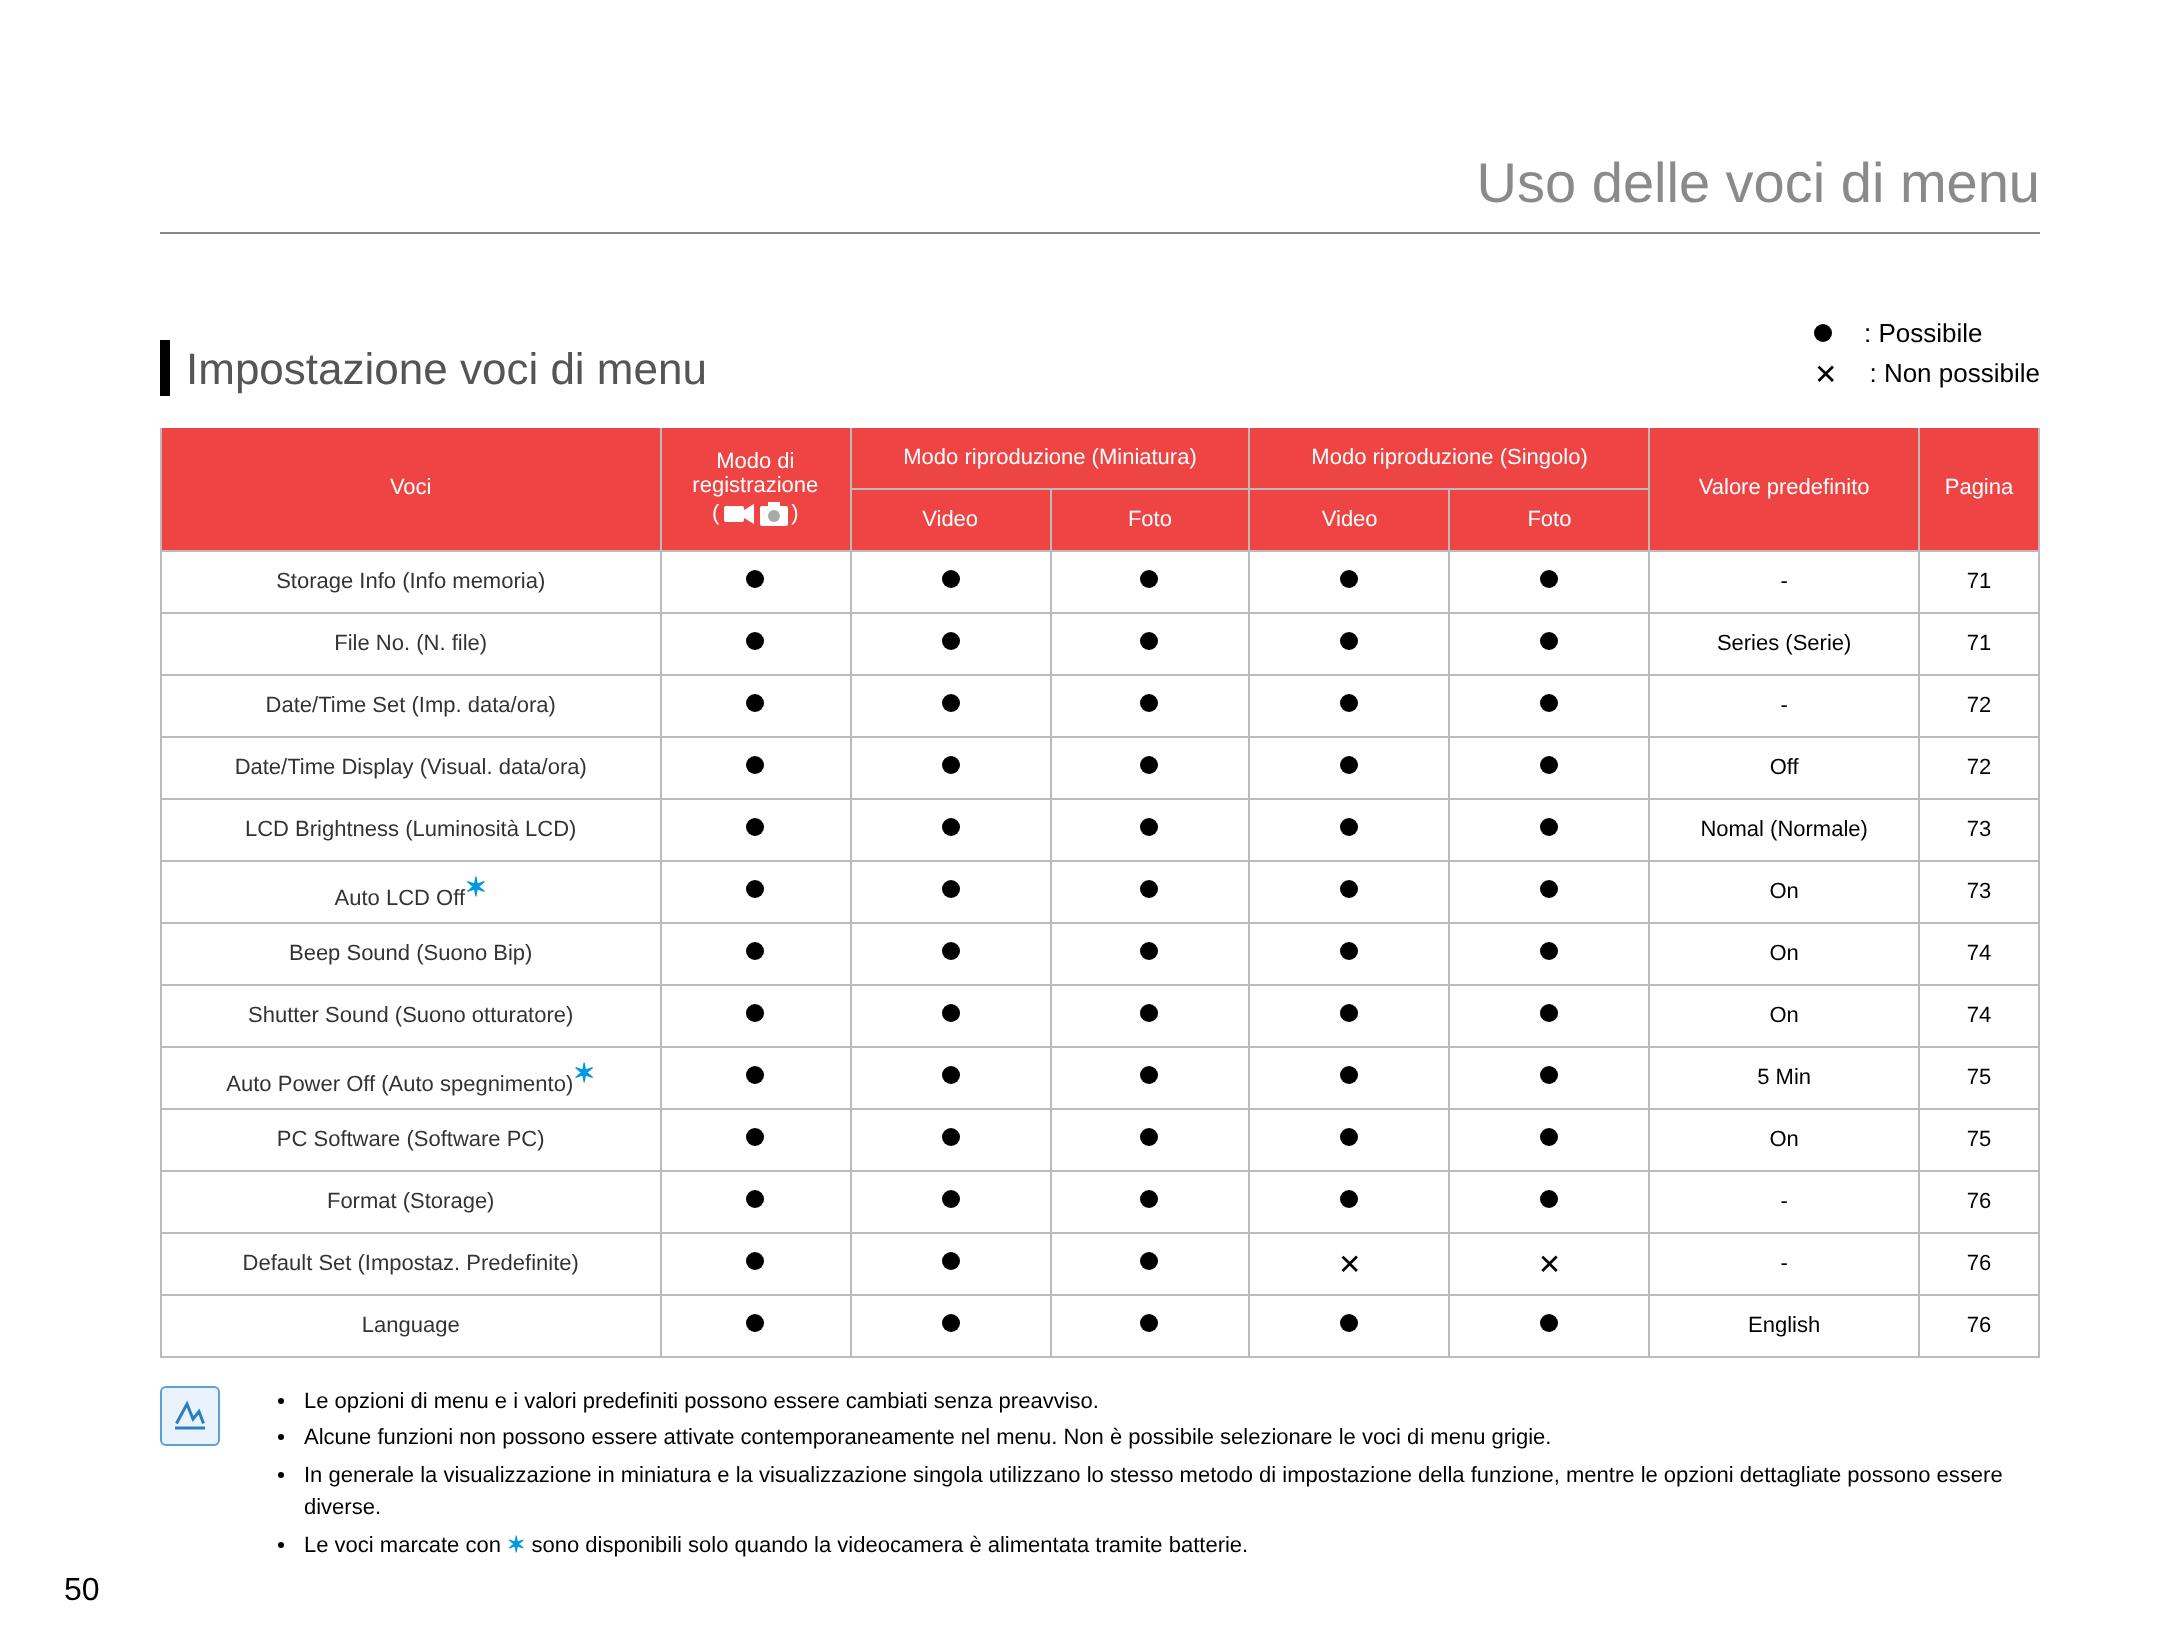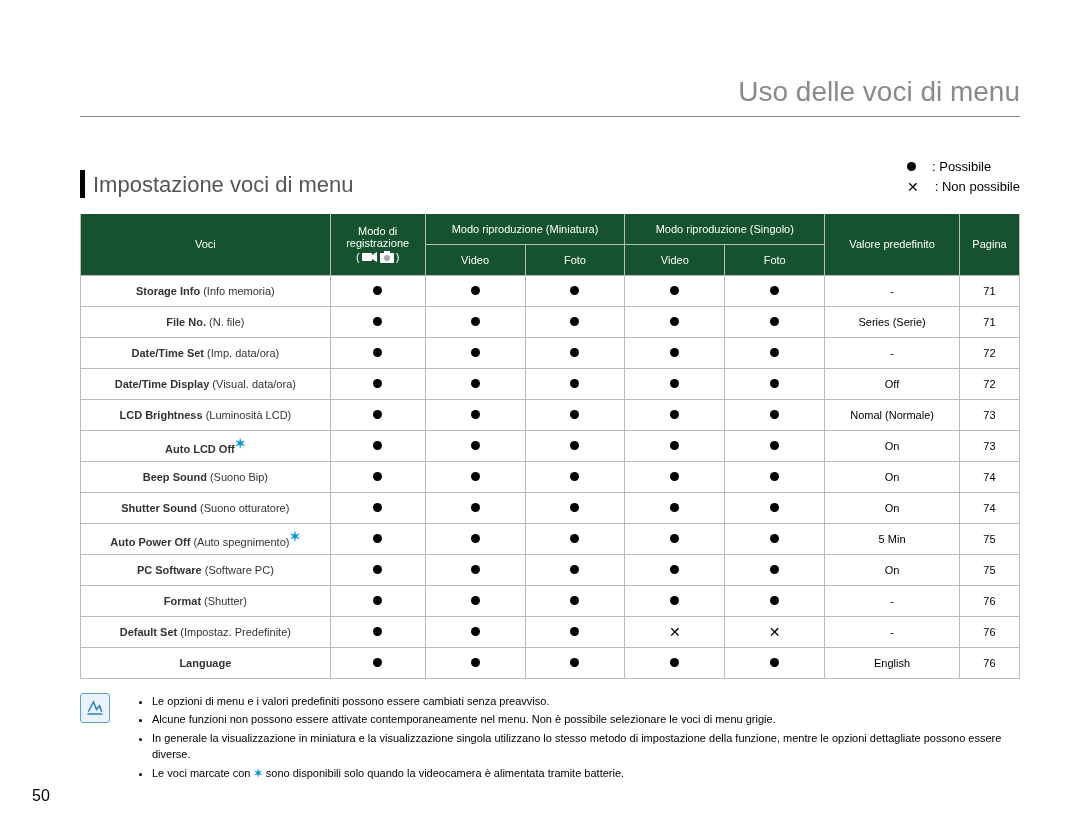--- a/index.html
+++ b/index.html
@@ -8,25 +8,25 @@
   .title-rule{border:none;border-top:1px solid #888;margin:0;}
   .section-row{display:flex;justify-content:space-between;align-items:flex-end;margin-top:40px;}
   .section-bar{display:flex;align-items:flex-end;}
   .bar{width:5px;height:28px;background:#000;margin-right:8px;}
   .section-title{font-size:22px;color:#555;font-weight:400;}
   .legend{font-size:13px;line-height:1.5;color:#000;}
   .legend-item{display:flex;align-items:center;gap:16px;}
 
   table{border-collapse:collapse;width:100%;margin-top:16px;font-size:11px;}
   th,td{border:1px solid #bbb;text-align:center;vertical-align:middle;padding:0;}
-  thead th{background:#14532d;color:#fff;font-weight:400;height:30px;}
+  thead th{background:#ef4444;color:#fff;font-weight:400;height:30px;}
   thead tr:first-child th{border-top:none;}
   td{height:30px;}
   td.voci{text-align:center;padding:0 4px;color:#333;}
-  td .b{font-weight:bold;}
+  td .b{font-weight:normal;}
   td .light{font-weight:normal;}
   .dot{display:inline-block;width:9px;height:9px;border-radius:50%;background:#000;}
   .cross{font-size:14px;}
   .star{color:#0099dd;font-size:13px;vertical-align:super;font-weight:bold;}
 
   .note-wrap{display:flex;gap:26px;margin-top:14px;align-items:flex-start;}
   .note-icon{width:28px;height:28px;border:1px solid #5aa0d9;border-radius:3px;display:flex;align-items:center;justify-content:center;background:#eaf3fb;flex-shrink:0;}
   .note-icon svg{width:18px;height:18px;}
   ul.notes{margin:0;padding-left:16px;font-size:11px;line-height:1.5;color:#000;}
   ul.notes li{margin-bottom:2px;}
@@ -199,21 +199,21 @@
           <td class="voci"><span class="b">PC Software</span><span class="light"> (Software PC)</span></td>
           <td><span class="dot"></span></td>
           <td><span class="dot"></span></td>
           <td><span class="dot"></span></td>
           <td><span class="dot"></span></td>
           <td><span class="dot"></span></td>
           <td>On</td>
           <td>75</td>
         </tr>
         <tr>
-          <td class="voci"><span class="b">Format</span><span class="light"> (Shutter)</span></td>
+          <td class="voci"><span class="b">Format</span><span class="light"> (Storage)</span></td>
           <td><span class="dot"></span></td>
           <td><span class="dot"></span></td>
           <td><span class="dot"></span></td>
           <td><span class="dot"></span></td>
           <td><span class="dot"></span></td>
           <td>-</td>
           <td>76</td>
         </tr>
         <tr>
           <td class="voci"><span class="b">Default Set</span><span class="light"> (Impostaz. Predefinite)</span></td>

